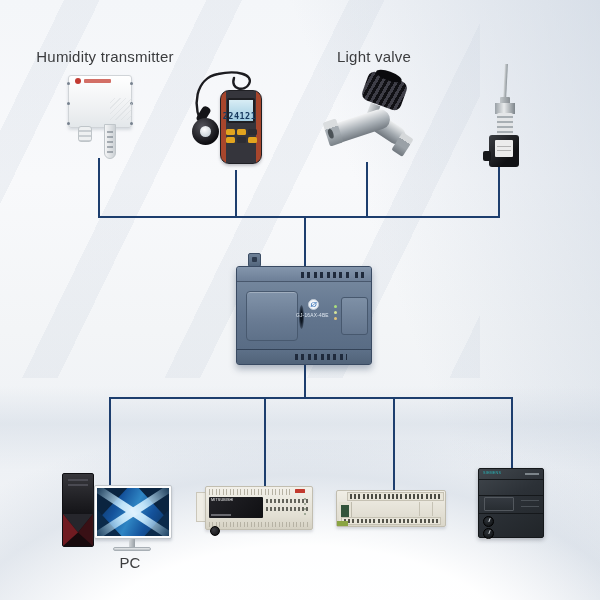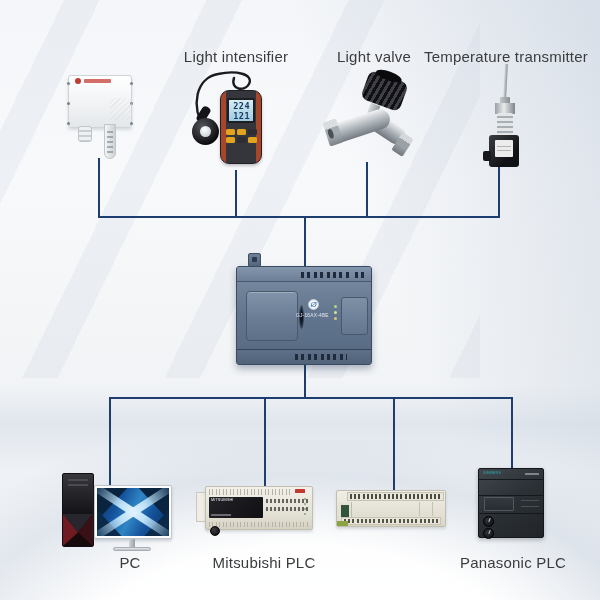--- a/index.html
+++ b/index.html
@@ -35,21 +35,21 @@
     background:repeating-linear-gradient(180deg,#eef0f1 0 3px,#c9ced2 3px 5px);}
   .ht-probe{left:40px;top:52px;width:12px;height:35px;border:1px solid #c0c6ca;border-radius:0 0 6px 6px;
     background:linear-gradient(90deg,#f4f5f6,#ccd1d5);}
   .ht-probe-slots{left:2px;top:6px;width:6px;height:22px;
     background:repeating-linear-gradient(180deg,rgba(110,120,130,.55) 0 2px,transparent 2px 5px);}
   
   .lm-cable{left:0;top:0;width:80px;height:106px;}
   .lm-body{left:30px;top:24px;width:42px;height:74px;border:1px solid #202025;border-radius:9px;
     background:linear-gradient(90deg,#a8462c 0 13%,#35353c 13% 87%,#a8462c 87%);box-shadow:0 2px 3px rgba(90,90,100,.35);}
   .lm-screen{left:6px;top:7px;width:28px;height:25px;border:2px solid #1e1e22;border-radius:2px;
-    background:linear-gradient(180deg,#d8edf5,#9ecbe1);display:flex;flex-direction:column;justify-content:center;
+    background:linear-gradient(180deg,#d8edf5,#9ecbe1);display:flex;flex-direction:row;justify-content:center;
     align-items:flex-end;padding-right:3px;}
   .lm-read{position:static;font-family:"DejaVu Sans Mono",monospace;font-weight:bold;font-size:8.5px;
     line-height:10px;color:#16395e;letter-spacing:.5px;}
   .lm-btns{left:5px;top:38px;width:32px;height:16px;display:grid;grid-template-columns:repeat(3,9px);
     grid-auto-rows:6px;gap:2px;}
   .lm-btn{position:static;border-radius:1.5px;}
   .lm-btn.y{background:#e2a41f;} .lm-btn.d{background:#2d2d33;}
   .lm-dome{left:2px;top:52px;width:27px;height:27px;border-radius:50%;
     background:radial-gradient(circle at 38% 32%,#55555c,#0c0c10 72%);}
   .lm-dome-in{left:8px;top:8px;width:11px;height:11px;border-radius:50%;
@@ -197,23 +197,22 @@
   <div class="hline" style="left:98px;top:216px;width:402px;"></div>
   <div class="vline" style="left:304px;top:216px;height:52px;"></div>
 
   <div class="vline" style="left:304px;top:358px;height:41px;"></div>
   <div class="hline" style="left:109px;top:397px;width:404px;"></div>
   <div class="vline" style="left:109px;top:397px;height:88px;"></div>
   <div class="vline" style="left:264px;top:397px;height:89px;"></div>
   <div class="vline" style="left:393px;top:397px;height:95px;"></div>
   <div class="vline" style="left:511px;top:397px;height:71px;"></div>
 
-  <div class="device-label" style="left:236px;top:48px;">Light intensifier</div>
+  <div class="device-label" style="left:105px;top:48px;">Humidity transmitter</div>
   <div class="device-label" style="left:374px;top:48px;">Light valve</div>
-  <div class="device-label" style="left:506px;top:48px;">Temperature transmitter</div>
 
   <div class="dev" style="left:64px;top:72px;width:72px;height:92px;">
     <span class="ht-box"></span>
     <span class="ht-screw" style="left:3px;top:10px;"></span>
     <span class="ht-screw" style="left:3px;top:30px;"></span>
     <span class="ht-screw" style="left:3px;top:50px;"></span>
     <span class="ht-screw" style="left:66px;top:10px;"></span>
     <span class="ht-screw" style="left:66px;top:30px;"></span>
     <span class="ht-screw" style="left:66px;top:50px;"></span>
     <span class="ht-logo"></span>
@@ -372,16 +371,14 @@
       <span class="pn-dial" style="top:47px;">
         <span class="pn-tick"></span>
       </span>
       <span class="pn-dial" style="top:59px;">
         <span class="pn-tick"></span>
       </span>
     </span>
   </div>
 
   <div class="device-label" style="left:130px;top:554px;">PC</div>
-  <div class="device-label" style="left:264px;top:554px;">Mitsubishi PLC</div>
-  <div class="device-label" style="left:513px;top:554px;">Panasonic PLC</div>
 
 </div>
 
 </body></html>

